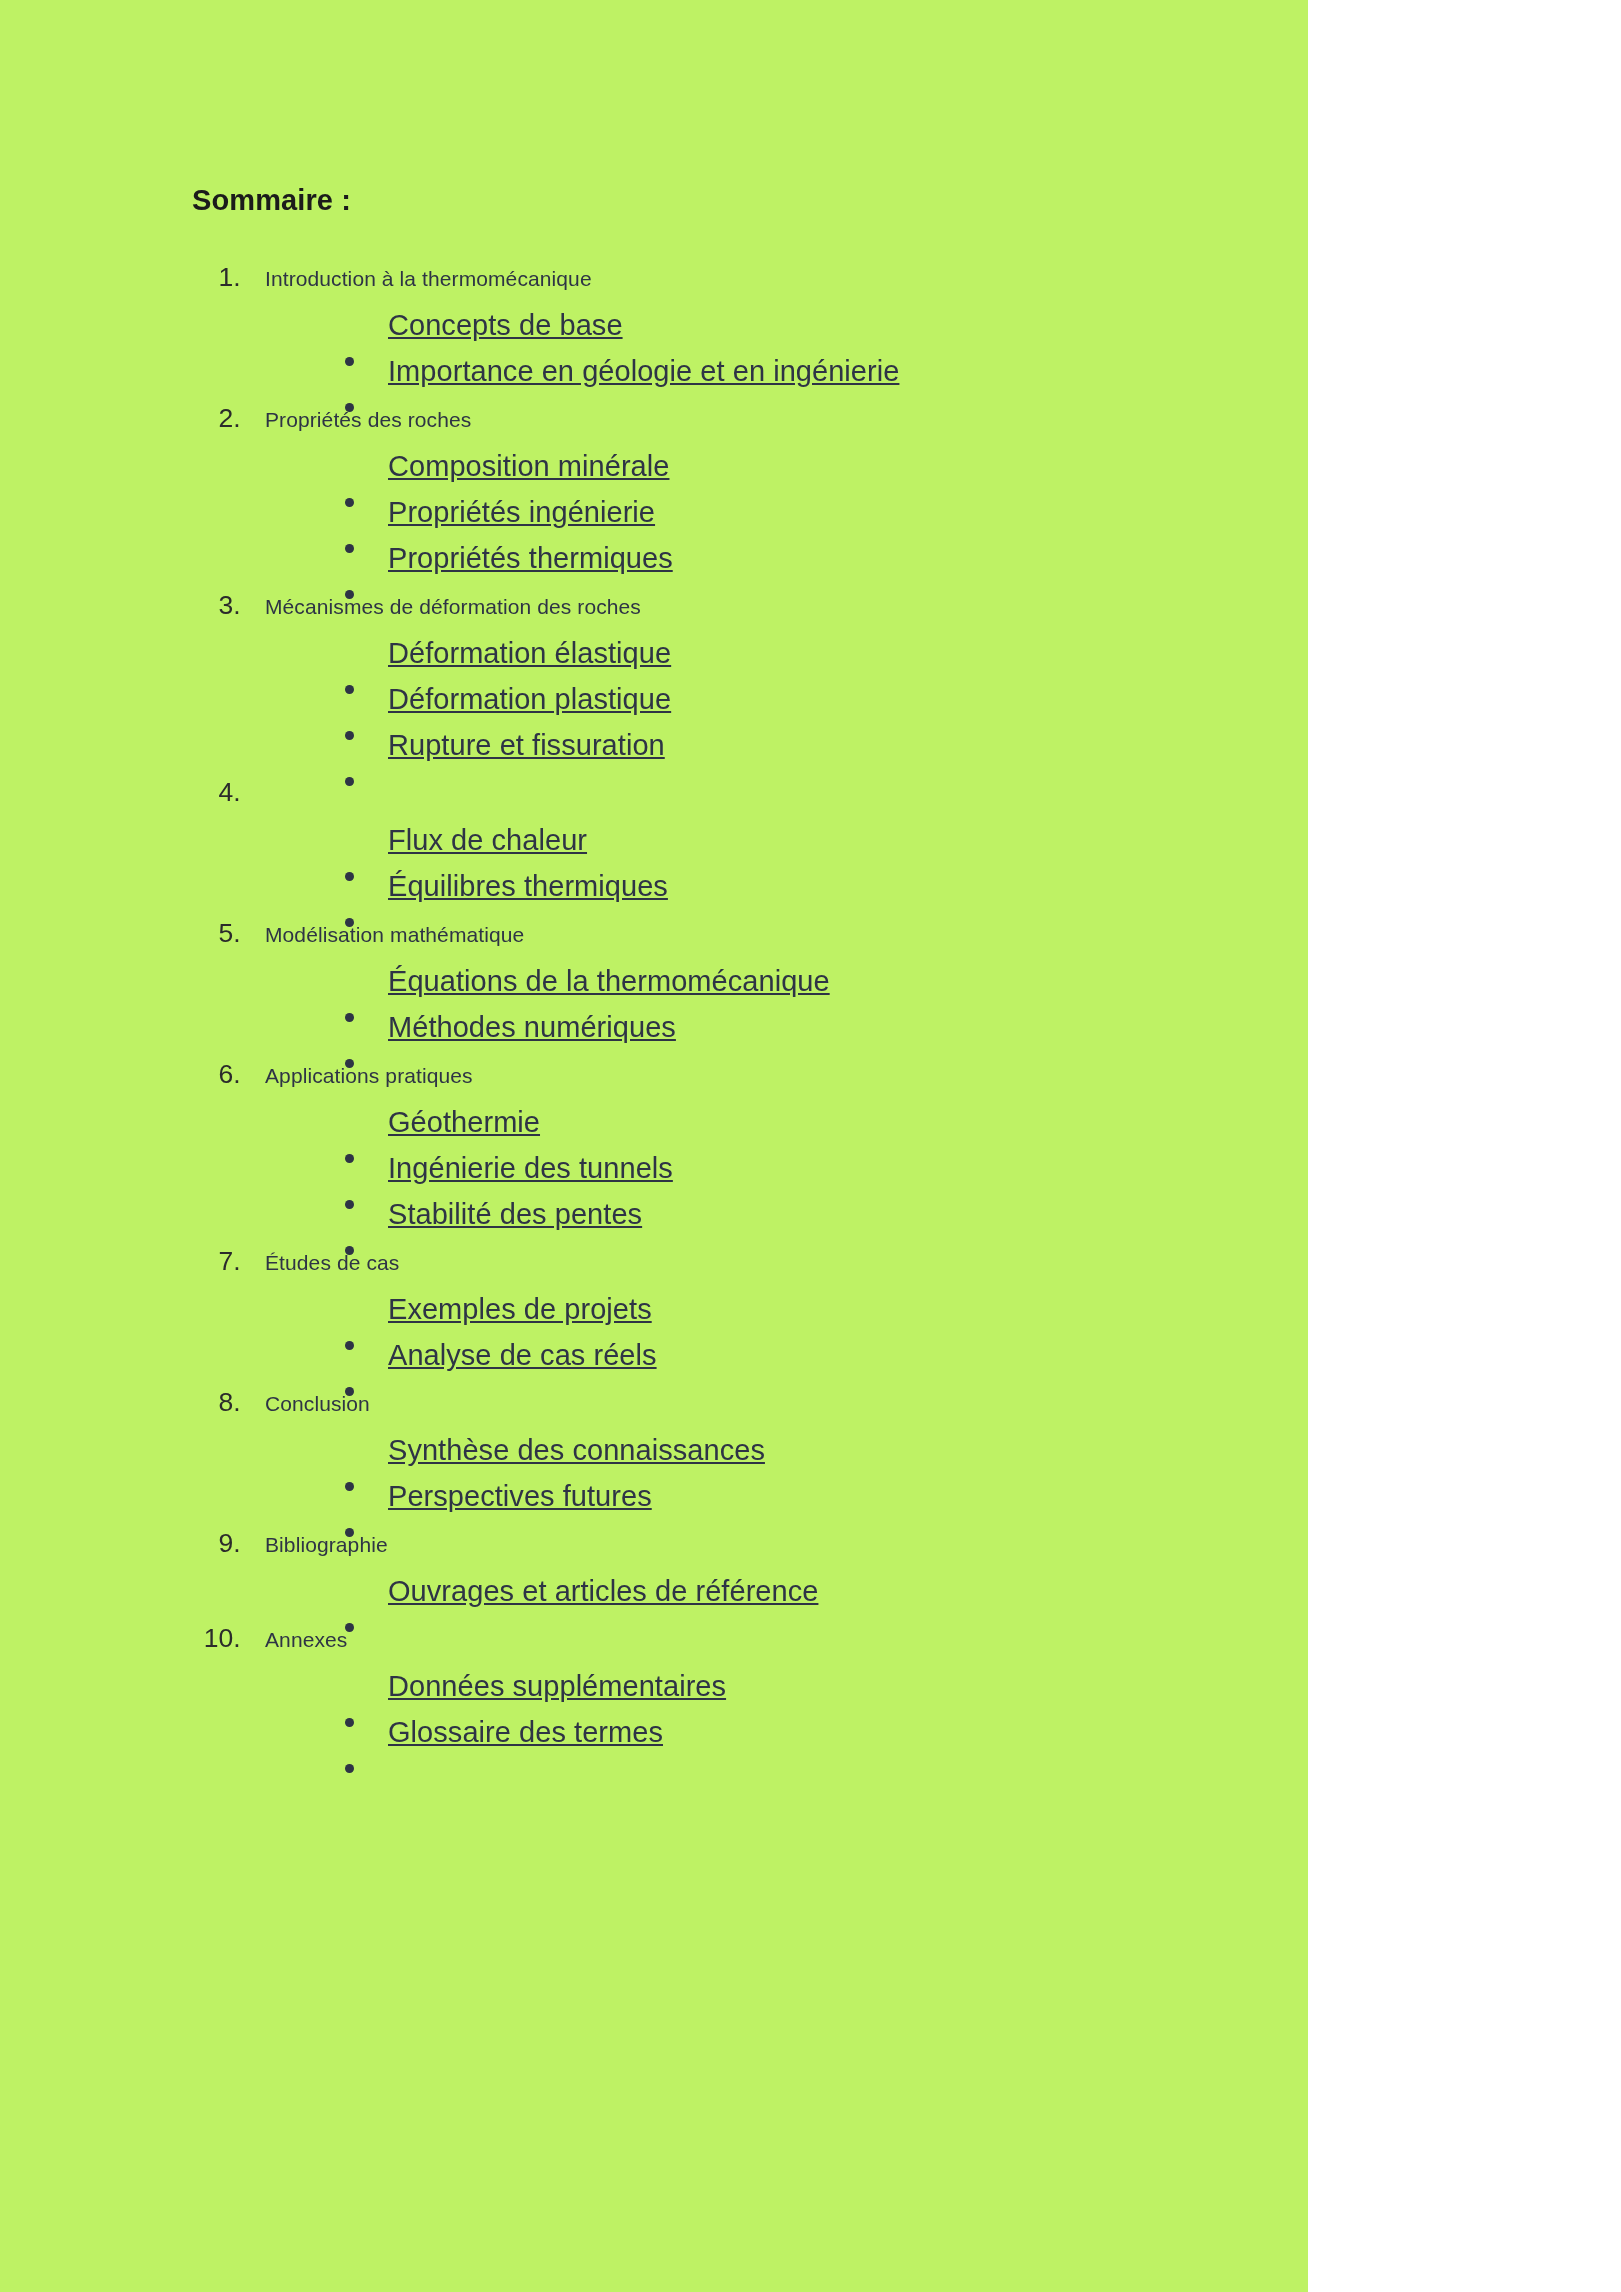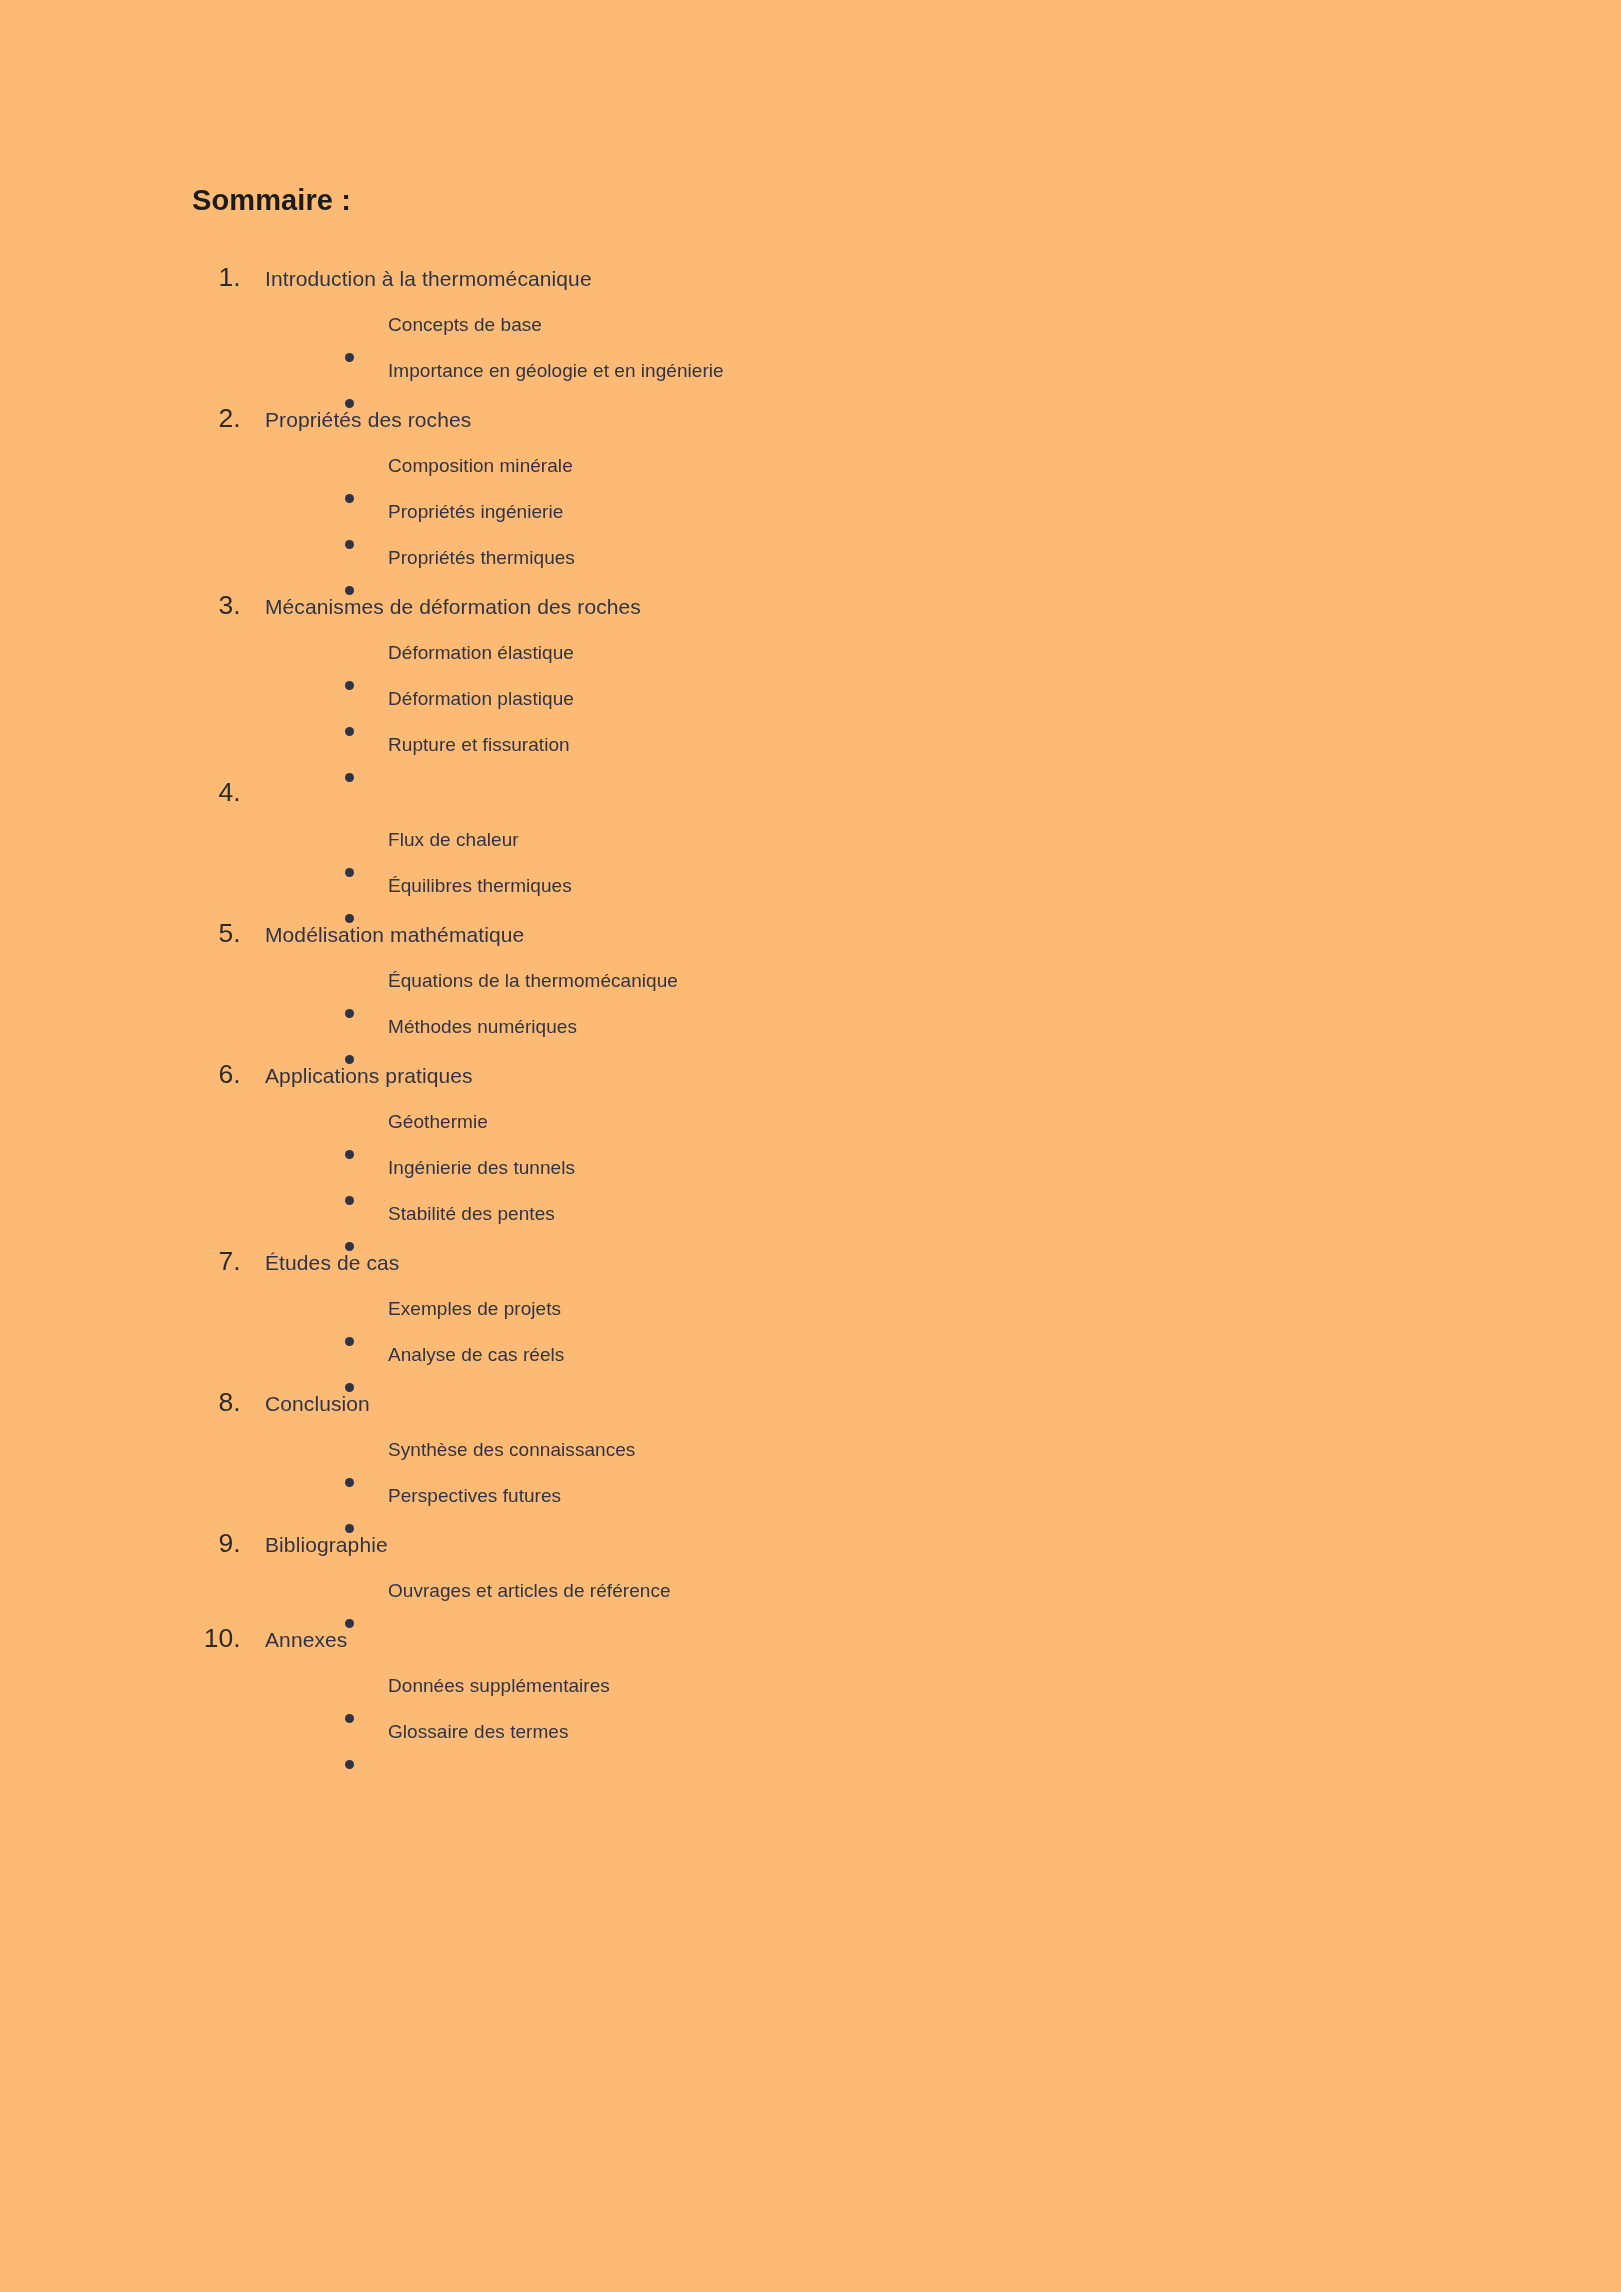--- a/index.html
+++ b/index.html
@@ -10,23 +10,23 @@
   body {
     width: 1621px;
     height: 2293px;
     font-family: "Liberation Sans", sans-serif;
     -webkit-font-smoothing: antialiased;
     overflow: hidden;
   }
 
   .page {
     position: relative;
-    width: 1621px;
+    width: 1308px;
     height: 2293px;
-    background: #fdba74;
+    background: #bef264;
     box-sizing: border-box;
   }
 
   .content {
     position: absolute;
     left: 192px;
     top: 182px;
     width: 1264px;
   }
 
@@ -104,25 +104,26 @@
     position: absolute;
     left: 153px;
     top: 21.6px;
     width: 8.8px;
     height: 8.8px;
     border-radius: 50%;
     background: #2e3445;
   }
 
   .sub-label {
-    font-size: 19px;
+    font-size: 29px;
     font-weight: normal;
     color: #2e3445;
     line-height: 46px;
     letter-spacing: 0.05px;
+    text-decoration: underline;
   }
 </style>
 </head>
 <body>
 
 <div class="page">
   <div class="content">
 
     <h1 class="doc-title">Sommaire :</h1>
 

